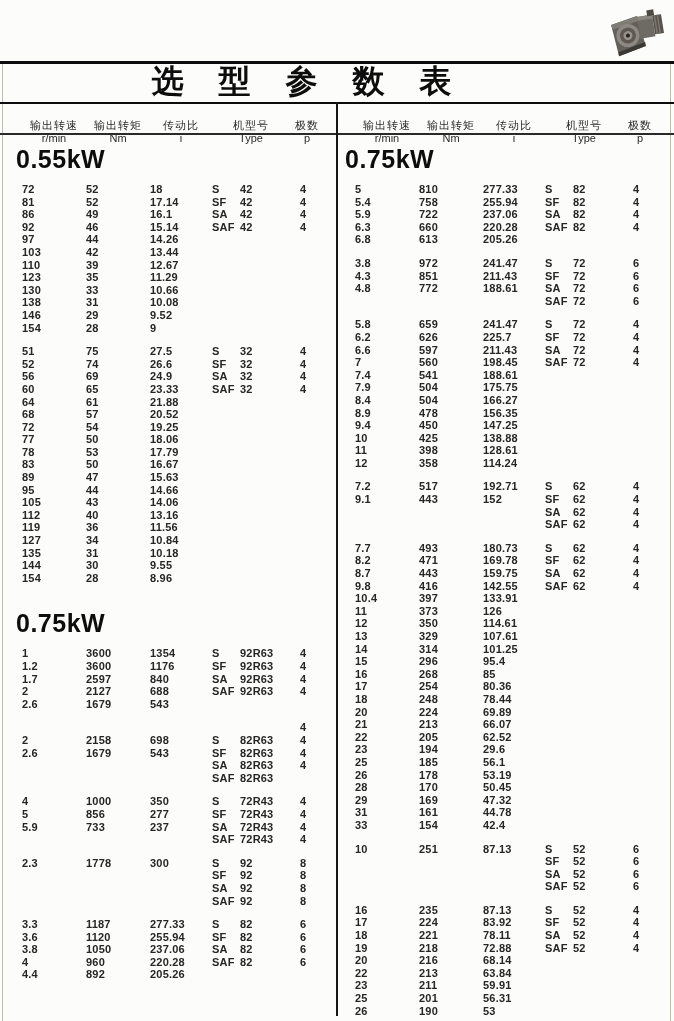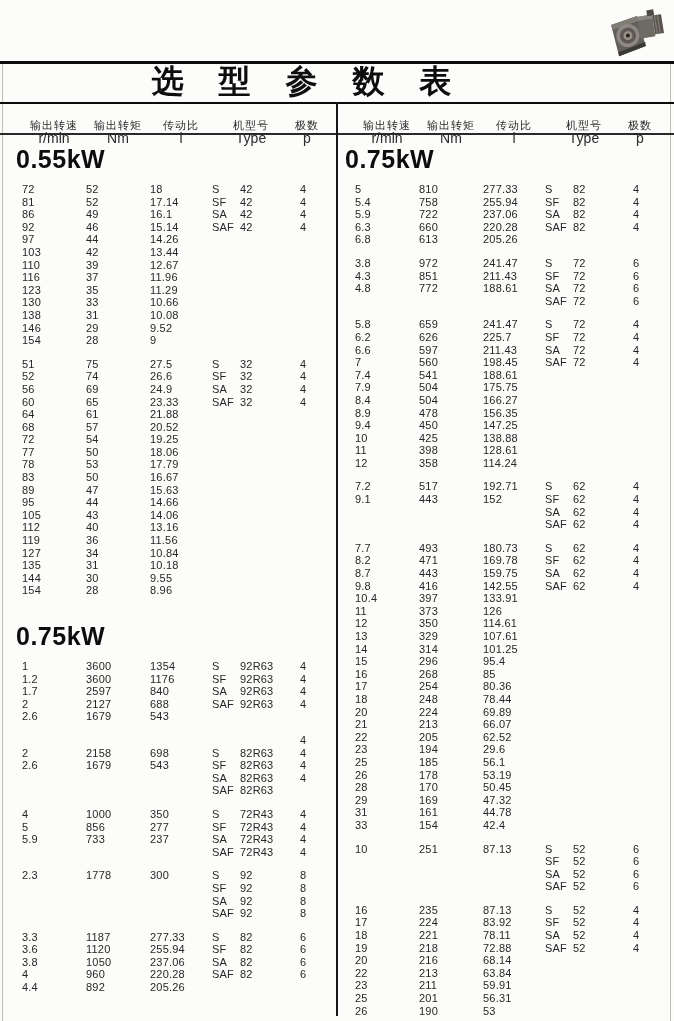--- a/index.html
+++ b/index.html
@@ -25,31 +25,31 @@
   .motor-photo{position:absolute;left:606px;top:5px;width:64px;height:56px;}
   
   .hdr{position:absolute;top:118px;}
   .hdr-left{left:8px;width:329px;}
   .hdr-right{left:337px;width:337px;}
   .hdr-grid{display:grid;grid-template-columns:64px 64px 62px 78px 34px;}
   .hdr-left .hdr-grid{padding-left:14px;}
   .hdr-right .hdr-grid{padding-left:18px;}
   .hdr-cell{text-align:center;}
   .hdr-zh{font-size:11px;line-height:14px;letter-spacing:1px;color:#2a2a2a;}
-  .hdr-unit{font-size:14px;line-height:13px;color:#2a2a2a;}
+  .hdr-unit{font-size:11px;line-height:13px;color:#2a2a2a;}
   
   .col{position:absolute;top:146px;}
   .col-left{left:8px;width:329px;}
   .col-right{left:337px;width:337px;}
   .power-heading{
     font-size:25px;font-weight:bold;margin:0 12px 10px 8px;
     color:#0d0d0d;letter-spacing:0.5px;line-height:27px;
   }
   .power-section + .power-section .power-heading{margin-top:26px;}
-  .block{margin-bottom:11px;}
+  .block{margin-bottom:11px;font-weight:bold;}
   .drow{
     display:grid;grid-template-columns:64px 64px 62px 28px 50px 34px;
     height:12.6px;line-height:12.6px;font-size:11px;color:#262626;
     letter-spacing:0.2px;white-space:nowrap;
   }
   .col-left .drow{padding-left:14px;}
   .col-right .drow{padding-left:18px;}
   .c-poles{padding-left:10px;}
 </style>
 </head>
@@ -188,28 +188,20 @@
         </div>
         <div class="drow">
           <span class="c-speed">110</span>
           <span class="c-torque">39</span>
           <span class="c-ratio">12.67</span>
           <span class="c-prefix"></span>
           <span class="c-size"></span>
           <span class="c-poles"></span>
         </div>
         <div class="drow">
-          <span class="c-speed">116</span>
-          <span class="c-torque">37</span>
-          <span class="c-ratio">11.96</span>
-          <span class="c-prefix"></span>
-          <span class="c-size"></span>
-          <span class="c-poles"></span>
-        </div>
-        <div class="drow">
           <span class="c-speed">123</span>
           <span class="c-torque">35</span>
           <span class="c-ratio">11.29</span>
           <span class="c-prefix"></span>
           <span class="c-size"></span>
           <span class="c-poles"></span>
         </div>
         <div class="drow">
           <span class="c-speed">130</span>
           <span class="c-torque">33</span>

